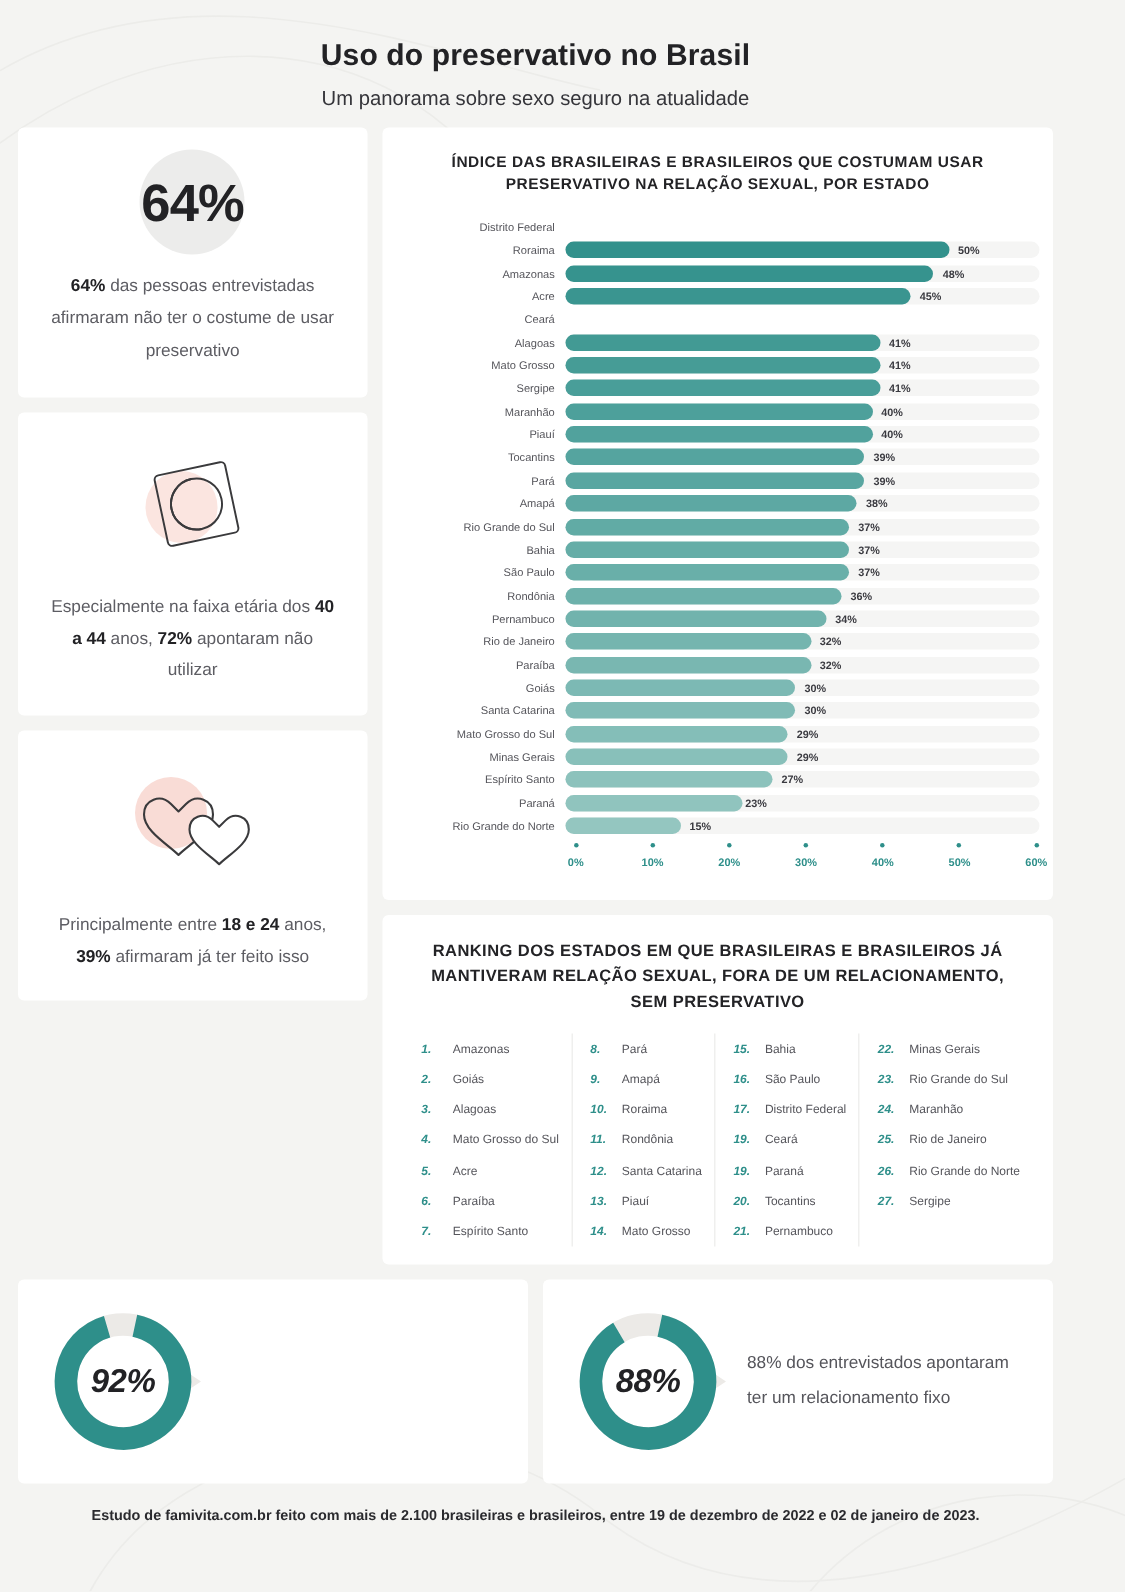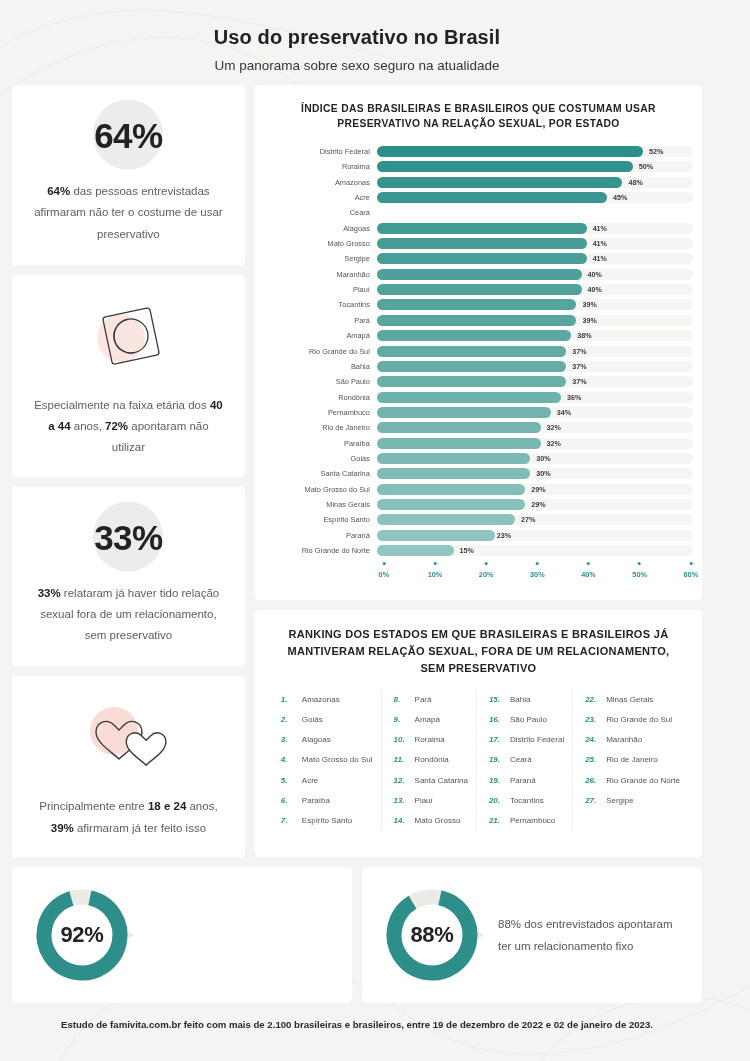--- a/index.html
+++ b/index.html
@@ -91,21 +91,21 @@
   .rank-grid { display: flex; }
   .rank-col { flex: 1; padding: 0 8px; }
   .rank-col + .rank-col { border-left: 1px solid #efefee; }
   .rank-item { display: flex; gap: 6px; align-items: baseline; padding: 5.6px 0 5.6px 4px; }
   .rank-num { font-size: 8px; font-style: italic; font-weight: bold; color: #2e8f8a; min-width: 15px; }
   .rank-name { font-size: 8px; color: #55555b; white-space: nowrap; }
 
   
   .donut-grid { display: flex; gap: 10px; padding: 10px 12px 0; }
   .donut-card { flex: 1; background: #fff; border-radius: 4px; padding: 16px 18px; display: flex; align-items: center; gap: 14px; }
-  .donut-wrap { position: relative; width: 104px; height: 104px; flex: none; }
+  .donut-wrap { position: relative; width: 104px; height: 104px; flex: none; font-style: italic; }
   .donut-label {
     position: absolute; inset: 0; display: flex; align-items: center; justify-content: center;
     font-size: 22px; font-weight: bold; color: #222225; letter-spacing: -.3px;
   }
   .donut-text { font-size: 11.5px; line-height: 1.95; color: #55555b; }
 
   
   .footer { text-align: center; padding: 16px 10px 0; font-size: 9.6px; font-weight: bold; color: #2a2a2e; }
 </style>
 </head>
@@ -143,51 +143,39 @@
   <circle cx="36" cy="44" r="24" fill="#f9dcd6" opacity=".75"></circle>
   <g transform="rotate(-12 46 42)">
     <rect x="22" y="18" width="48" height="48" rx="3" fill="none" stroke="#3a3a3c" stroke-width="1.3"></rect>
     <circle cx="46" cy="42" r="17" fill="none" stroke="#3a3a3c" stroke-width="1.3"></circle>
     <path d="M46 25 a17 17 0 0 0 0 34" fill="none" stroke="#3a3a3c" stroke-width="1.3"></path>
   </g>
 </svg>
           </div>
           <div class="stat-text">Especialmente na faixa etária dos <b>40 a 44</b> anos, <b>72%</b> apontaram não utilizar</div>
         </div>
-        <div class="card stat-card">
-          <div class="big-num-wrap">
-            <div class="blob-gray"></div>
-            <div class="big-num">33%</div>
-          </div>
-          <div class="stat-text"><b>33%</b> relataram já haver tido relação sexual fora de um relacionamento, sem preservativo</div>
-        </div>
         <div class="card icon-card">
           <div class="icon-slot">
 <svg width="100" height="86" viewBox="0 0 100 86">
   <circle cx="36" cy="36" r="24" fill="#f9dcd6"></circle>
   <path d="M30 22 c-7 -7 -18 -3 -18 7 c0 11 16 20 23 27 c7 -7 23 -16 23 -27 c0 -10 -11 -14 -18 -7 l-5 5 z" transform="translate(6,8)" fill="none" stroke="#3a3a3c" stroke-width="1.4" stroke-linejoin="round"></path>
   <path d="M30 22 c-7 -7 -18 -3 -18 7 c0 11 16 20 23 27 c7 -7 23 -16 23 -27 c0 -10 -11 -14 -18 -7 l-5 5 z" transform="translate(38,22) scale(.86)" fill="#ffffff" stroke="#3a3a3c" stroke-width="1.6" stroke-linejoin="round"></path>
 </svg>
           </div>
           <div class="stat-text">Principalmente entre <b>18 e 24</b> anos, <b>39%</b> afirmaram já ter feito isso</div>
         </div>
       </div>
 
     <div class="col-right">
 
       <div class="card chart-card">
         <div class="chart-title">ÍNDICE DAS BRASILEIRAS E BRASILEIROS QUE COSTUMAM USAR PRESERVATIVO NA RELAÇÃO SEXUAL, POR ESTADO</div>
         <div class="bar-rows" id="bar-rows">
             <div class="bar-row">
               <div class="bar-label">Distrito Federal</div>
-              <div class="bar-area">
-                <div class="bar-track"></div>
-                <div class="bar-fill" style="width:266.06666666666666px;background:rgb(46,143,138);"></div>
-                <div class="bar-val" style="left:272.06666666666666px;">52%</div>
-              </div>
             </div>
             <div class="bar-row">
               <div class="bar-label">Roraima</div>
               <div class="bar-area">
                 <div class="bar-track"></div>
                 <div class="bar-fill" style="width:255.83333333333331px;background:rgb(50,145,140);"></div>
                 <div class="bar-val" style="left:261.8333333333333px;">50%</div>
               </div>
             </div>
             <div class="bar-row">

